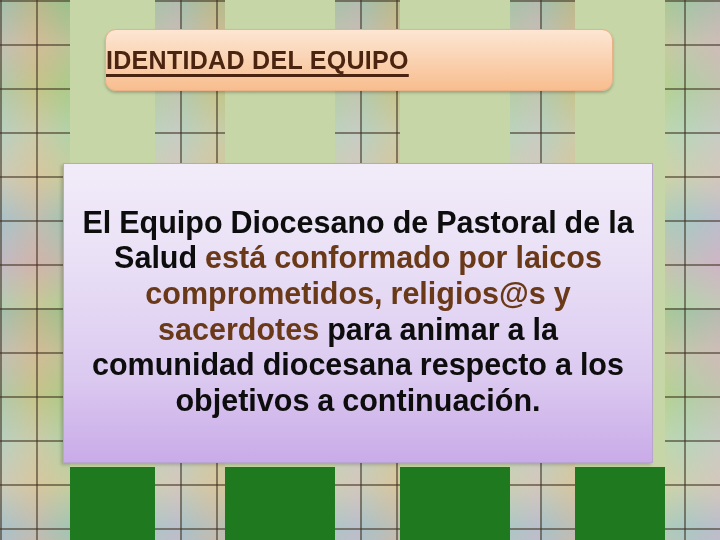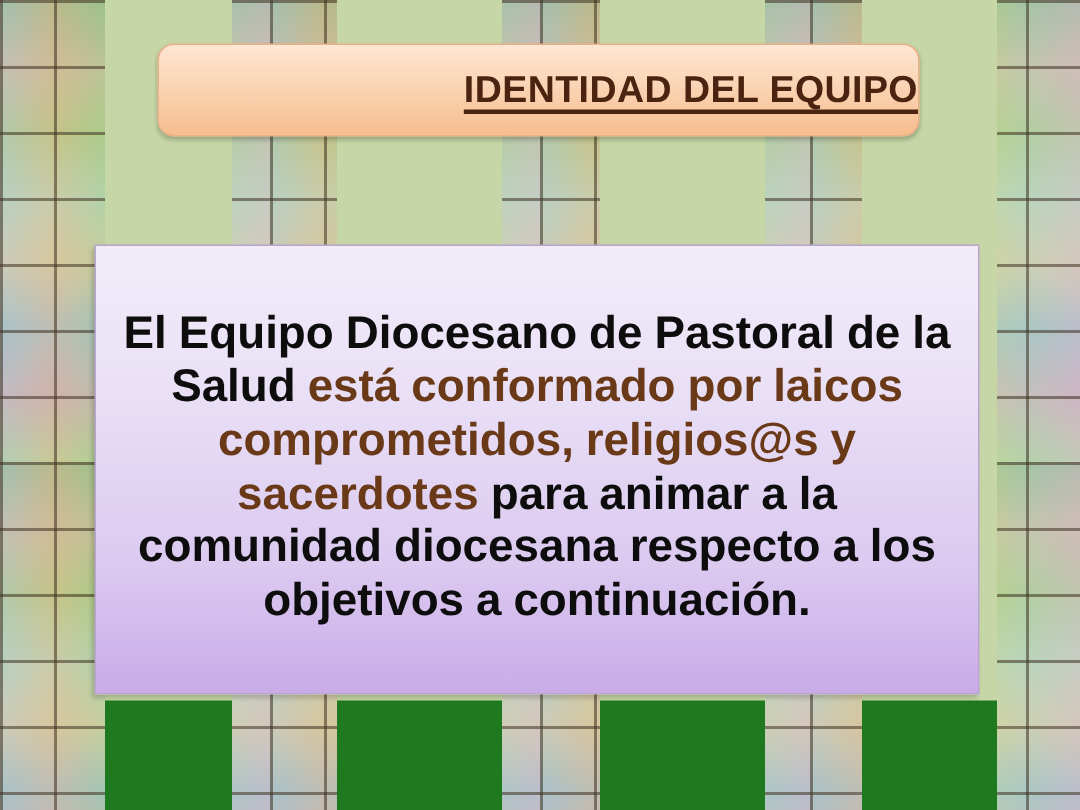--- a/index.html
+++ b/index.html
@@ -110,21 +110,21 @@
     left: 105px;
     top: 29px;
     width: 508px;
     height: 62px;
     border-radius: 11px;
     background: linear-gradient(to bottom, #fde6d3 0%, #fad3b3 48%, #f8bd8e 100%);
     border: 1px solid #e8b188;
     box-shadow: 0 2px 3px rgba(0,0,0,0.22);
     display: flex;
     align-items: center;
-    justify-content: flex-end;
+    justify-content: flex-start;
     box-sizing: border-box;
   }
   .title-text {
     font-size: 25px;
     font-weight: bold;
     color: #4a2410;
     letter-spacing: 0.3px;
     text-decoration: underline;
     text-decoration-thickness: 3px;
     text-underline-offset: 5px;

